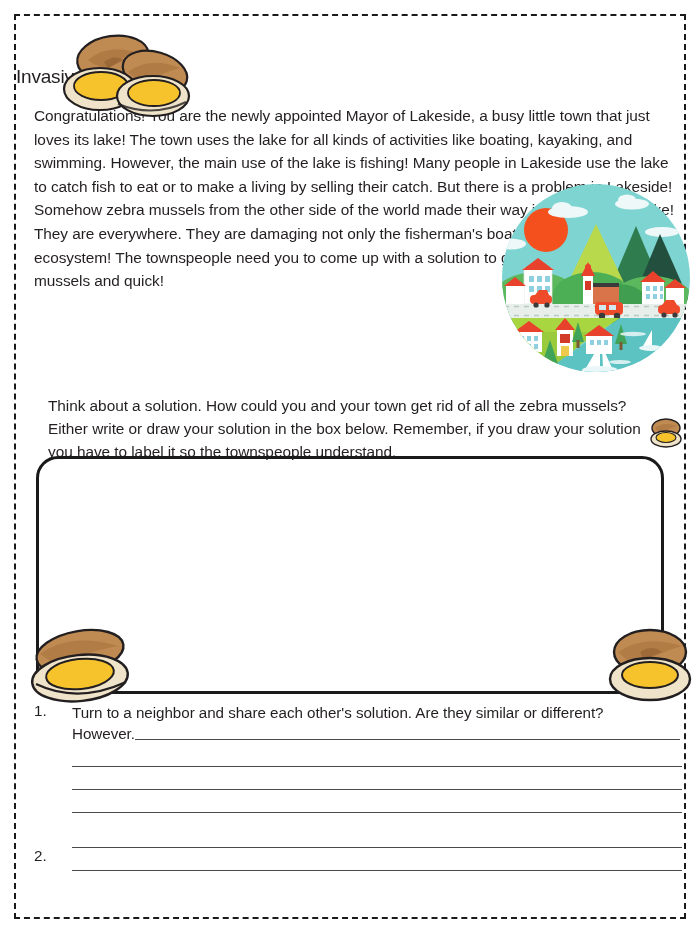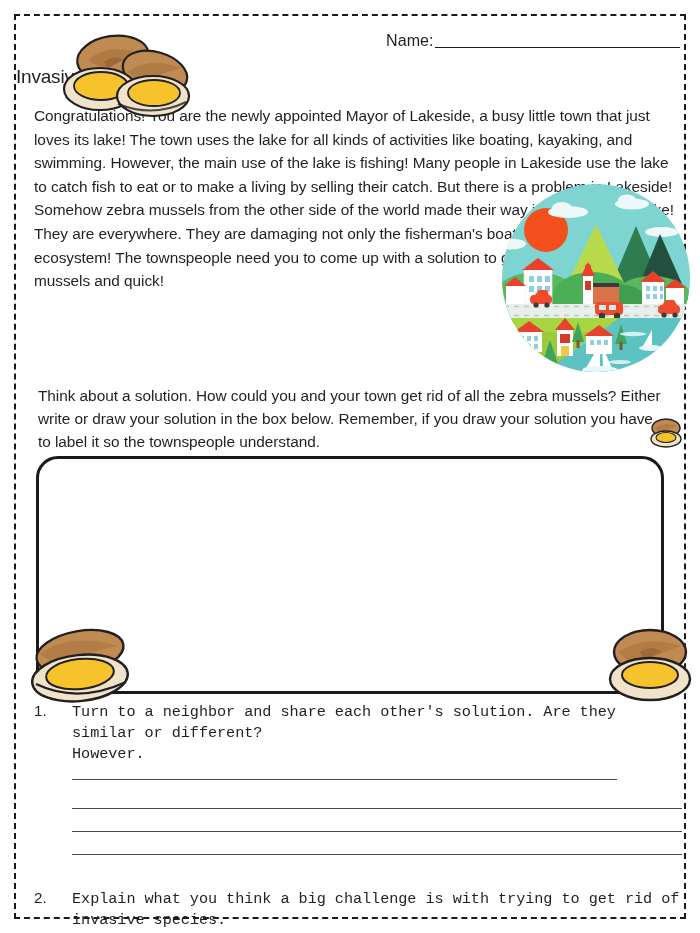--- a/index.html
+++ b/index.html
@@ -100,21 +100,21 @@
   
   #prompt-block {
     position: absolute;
     left: 18px;
     top: 364px;
     width: 636px;
   }
   #prompt-text {
     font-size: 15.4px;
     line-height: 23.2px;
-    margin: 4px;
+    margin: 14px;
     letter-spacing: -0.05px;
   }
 
   
   #mussel-prompt {
     position: absolute;
     left: 632px;
     top: 400px;
     width: 36px;
     height: 32px;
@@ -168,21 +168,20 @@
     width: 26px;
     font-size: 15.2px;
   }
   .q-body {
     margin-left: 40px;
   }
   .q-text {
     font-size: 15.2px;
     line-height: 21px;
     letter-spacing: -0.05px;
-    font-family: Liberation Mono, monospace;
   }
   .q-inline-rule {
     display: inline-block;
     border-bottom: 1.4px solid #4a4a4a;
     height: 12px;
     vertical-align: -1px;
   }
   .rule {
     border-bottom: 1.4px solid #4a4a4a;
     height: 0;
@@ -191,23 +190,20 @@
 
   
   svg { display: block; overflow: visible; }
 </style>
 </head>
 <body>
 
 <div id="worksheet">
 
   <div id="header">
-    <div id="name-row">
-      <span id="name-label">Name:</span><span id="name-blank"></span>
-    </div>
     <div id="page-title">Invasive Species!</div>
   </div>
 
   <div id="mussel-top">
     <svg viewBox="0 0 135 85" width="135" height="85">
 
       <ellipse cx="55" cy="24" rx="36" ry="22" fill="#c08b52" stroke="#231f20" stroke-width="2.2" transform="rotate(-8 55 24)"></ellipse>
       <path d="M30 26 Q48 10 78 18 Q62 24 52 34 Q40 34 30 26 Z" fill="#a9733f" opacity=".7"></path>
       <path d="M46 28 Q56 20 66 26 Q58 30 50 34 Z" fill="#8e5c2e" opacity=".6"></path>
 
@@ -438,21 +434,20 @@
         </div>
         <div class="rule"></div>
         <div class="rule"></div>
         <div class="rule"></div>
       </div>
     </div>
 
     <div class="question" style="margin-top:34px">
       <div class="q-num">2.</div>
       <div class="q-body">
-        <div class="q-text">Explain what you think a big challenge is with trying to get rid of invasive species.</div>
         <div class="rule"></div>
         <div class="rule"></div>
 
       </div>
     </div>
 
   </div>
 
 </div>
 

